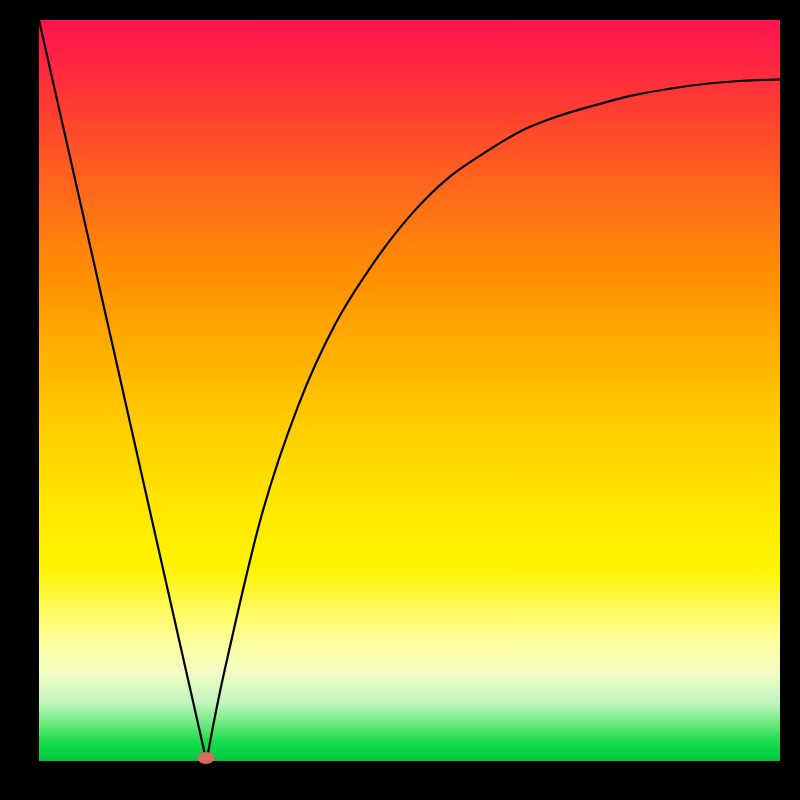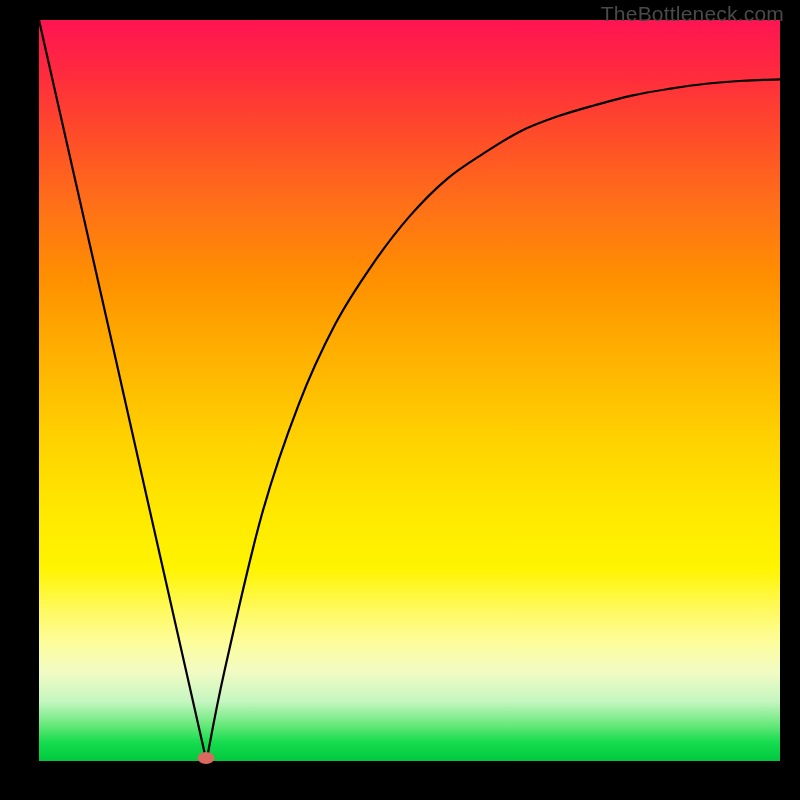--- a/index.html
+++ b/index.html
@@ -66,20 +66,19 @@
     background: #d96a5f;
     border-radius: 50% / 50%;
     transform: translate(-50%, -50%);
     z-index: 4;
   }
 </style>
 </head>
 <body>
 
 <div class="frame">
-  <div class="watermark">TheBottleneck.com</div>
   <div class="plot">
     <svg class="curve" viewBox="0 0 741 741" preserveAspectRatio="none">
       <path id="curve-path" d="M 0.00 0.00 L 37.05 163.76 L 74.10 327.52 L 111.15 492.02 L 148.20 655.78 L 167.47 741.00 C 170.43 726.18, 176.11 692.84, 185.25 652.08 C 194.39 611.33, 209.95 540.93, 222.30 496.47 C 234.65 452.01, 247.00 417.43, 259.35 385.32 C 271.70 353.21, 284.05 327.27, 296.40 303.81 C 308.75 280.35, 321.10 262.44, 333.45 244.53 C 345.80 226.62, 358.15 210.57, 370.50 196.37 C 382.85 182.16, 395.20 169.81, 407.55 159.31 C 419.90 148.82, 432.25 141.41, 444.60 133.38 C 456.95 125.35, 469.30 117.33, 481.65 111.15 C 494.00 104.98, 506.35 100.65, 518.70 96.33 C 531.05 92.01, 543.40 88.67, 555.75 85.21 C 568.10 81.76, 580.45 78.30, 592.80 75.58 C 605.15 72.86, 617.50 70.89, 629.85 68.91 C 642.20 66.94, 654.55 65.08, 666.90 63.73 C 679.25 62.37, 691.60 61.50, 703.95 60.76 C 716.30 60.02, 734.83 59.53, 741.00 59.28" fill="none" stroke="#000" stroke-width="2.2" stroke-linejoin="round" stroke-linecap="round"></path>
     </svg>
     <div class="marker" id="min-marker" style="left: 167.466px; top: 738px;"></div>
   </div>
 </div>
 
 </body></html>

